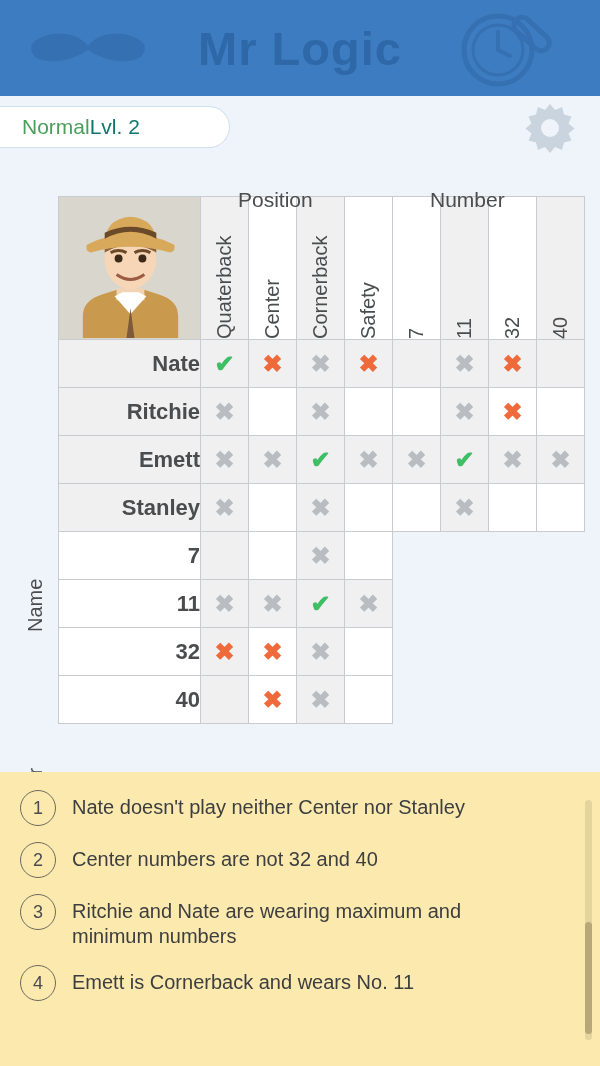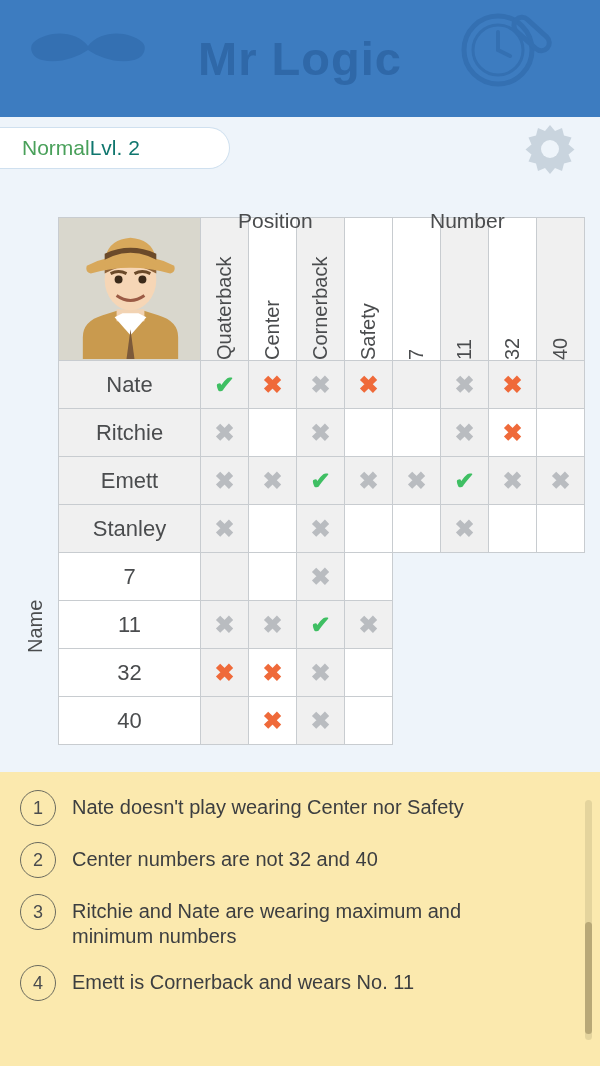--- a/index.html
+++ b/index.html
@@ -7,21 +7,21 @@
     margin: 0; padding: 0;
     width: 600px; height: 1066px;
     font-family: "Liberation Sans", sans-serif;
     background: #eef4fa;
     overflow: hidden;
   }
 
   
   .header {
     position: relative;
-    height: 117px;
+    height: 96px;
     background: #3d7cc0;
     display: flex;
     align-items: center;
     justify-content: center;
   }
   .header-title {
     font-size: 47px;
     font-weight: bold;
     color: #2f68a8;
     letter-spacing: 1px;
@@ -131,24 +131,24 @@
     height: 142px;
     display: flex;
     align-items: flex-start;
     justify-content: flex-start;
     margin: 0 auto;
   }
 
   th.rowhead {
     width: 142px;
     height: 48px;
-    text-align: center;
+    text-align: right;
     padding-right: 12px;
     font-size: 22px;
-    font-weight: normal;
+    font-weight: bold;
     color: #4a4c4e;
     background: #f0f0f0;
   }
   th.rowhead.white { background: #ffffff; }
 
   td.cell {
     width: 48px;
     height: 48px;
     text-align: center;
     vertical-align: middle;
@@ -465,21 +465,21 @@
         <path d="M25 30 h7" stroke="currentColor" stroke-width="2.5" stroke-linecap="round"></path>
       </svg>
       <span class="badge">1</span>
     </div>
   </div>
 </div>
 
 <div class="clues">
   <div class="clue">
     <span class="clue-num">1</span>
-    <span class="clue-text">Nate doesn't play wearing Center nor Safety</span>
+    <span class="clue-text">Nate doesn't play neither Center nor Stanley</span>
   </div>
   <div class="clue">
     <span class="clue-num">2</span>
     <span class="clue-text">Center numbers are not 32 and 40</span>
   </div>
   <div class="clue">
     <span class="clue-num">3</span>
     <span class="clue-text">Ritchie and Nate are wearing maximum and minimum numbers</span>
   </div>
   <div class="clue">

